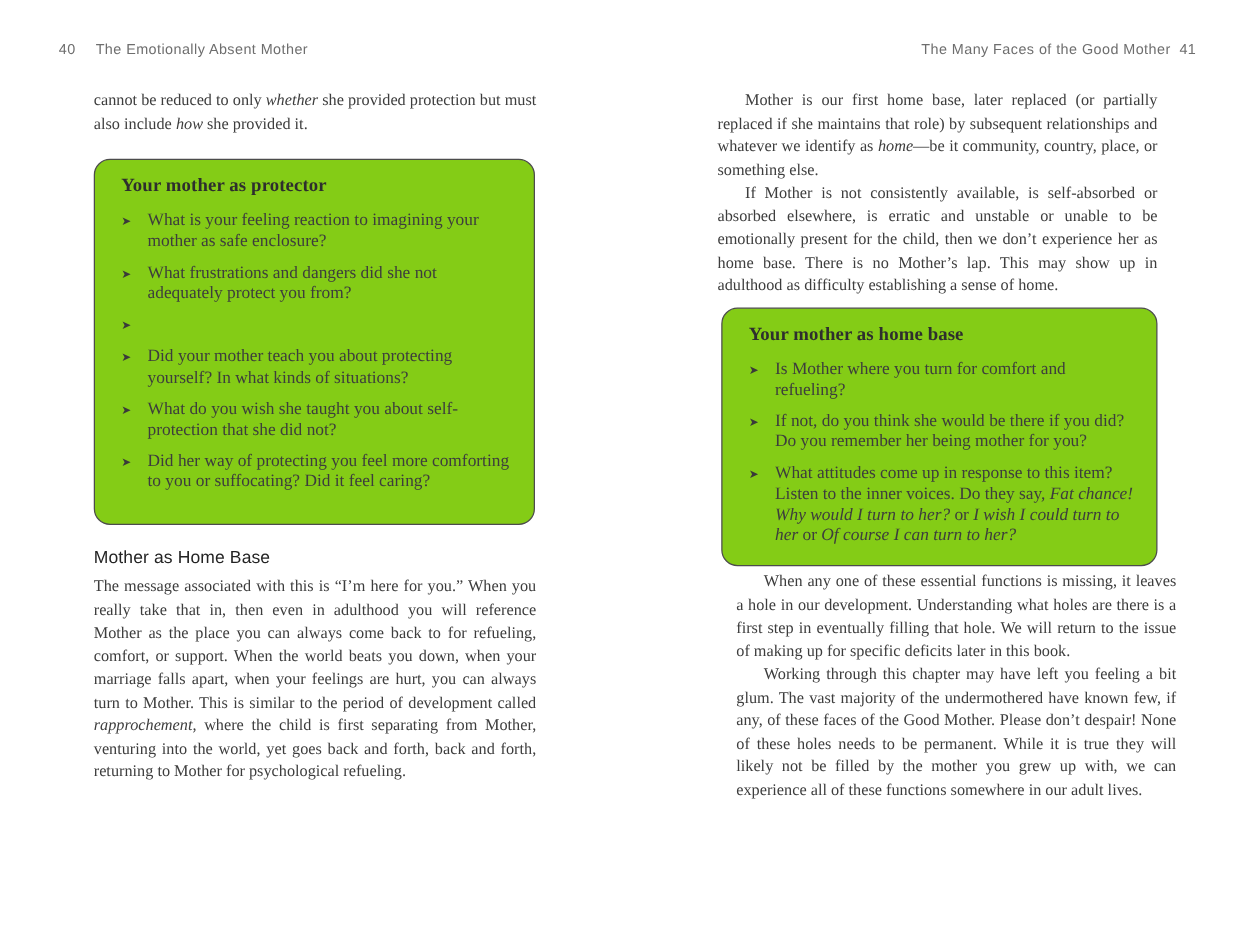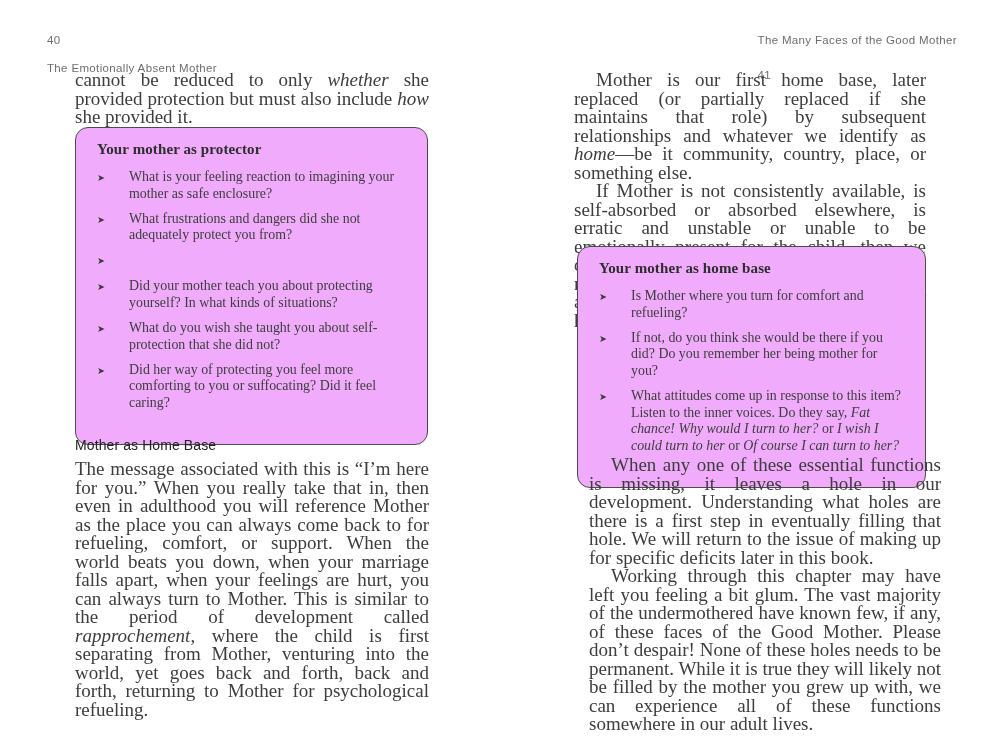--- a/index.html
+++ b/index.html
@@ -19,34 +19,33 @@
     -webkit-font-smoothing:antialiased;
   }
   .head{
     position:absolute;top:34px;
     font-family:"Liberation Sans", sans-serif;
     font-size:11.5px;
     letter-spacing:0.35px;
     color:var(--header-text);
     display:flex;
     white-space:nowrap;
-    flex-direction:column;
   }
   .head-left{left:47px;gap:16px;}
-  .head-right{right:43px;gap:23px;}
+  .head-right{right:43px;gap:7px;}
 
   .textblock{position:absolute;}
   .left-intro{left:75px;top:71px;width:354px;}
   .left-body{left:75px;top:460px;width:354px;}
   .right-top{left:574px;top:71px;width:352px;}
   .right-bottom{left:574px;top:456px;width:352px;margin-left:15px;}
 
   .textblock p{
     margin:0;
-    font-size:19px;
+    font-size:13px;
     line-height:18.5px;
     text-align:justify;
   }
   .textblock p.indent{text-indent:22px;}
   i{font-style:italic;}
 
   .section-heading{
     position:absolute;left:75px;top:437px;width:354px;
     margin:0;
     font-family:"Liberation Sans", sans-serif;
@@ -54,22 +53,22 @@
     font-weight:normal;
     color:var(--heading-text);
     letter-spacing:0.1px;
   }
 
   .qbox{
     position:absolute;
     box-sizing:border-box;
     border:1.2px solid var(--box-border);
     border-radius:13px;
-    background:#f0abfc;
-    padding:13px 18px 24px 21px;
+    background:#84cc16;
+    padding:13px 18px 6px 21px;
   }
   .left-box{left:75px;top:127px;width:353px;min-height:293px;}
   .right-box{left:577px;top:246px;width:349px;min-height:190px;}
 
   .qbox-title{
     margin:0 0 11px 0;
     font-size:15px;
     font-weight:bold;
     color:var(--box-title-text);
     letter-spacing:0.1px;
@@ -85,21 +84,20 @@
     font-size:9.5px;
     line-height:16.5px;
     padding-top:1px;
     color:#3a3a3a;
     font-family:"DejaVu Sans", sans-serif;
   }
   .q-text{
     font-size:13.9px;
     line-height:16.6px;
     text-align:left;
-    margin-left:11px;
   }
 </style>
 </head>
 <body>
 
 <div class="spread">
 
   <header class="head head-left">
     <span>40</span>
     <span>The Emotionally Absent Mother</span>

